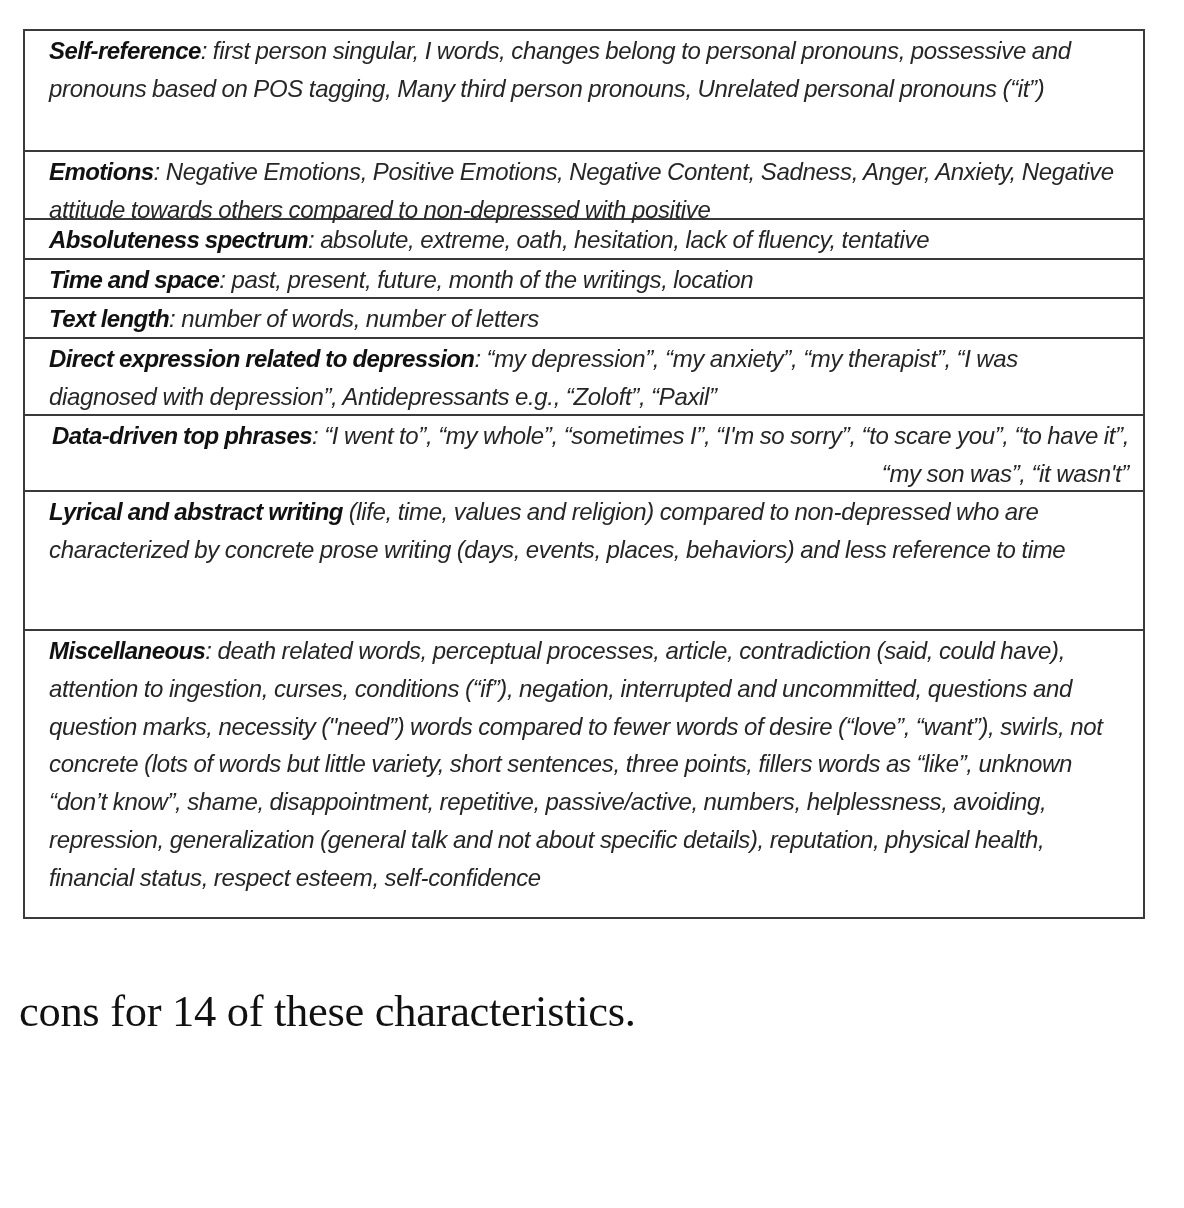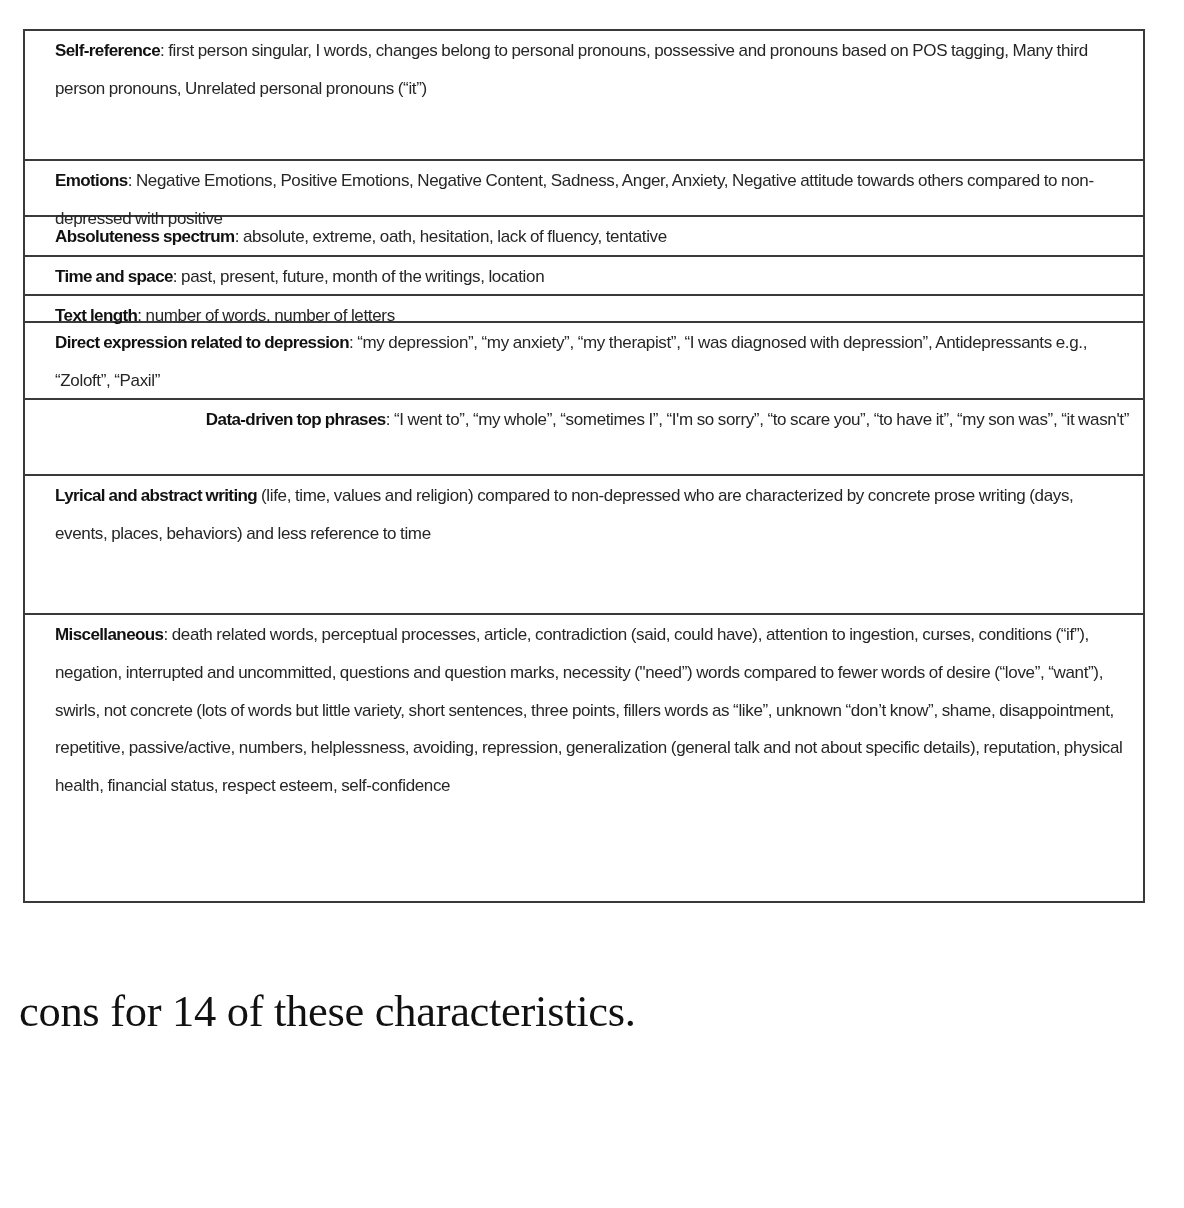--- a/index.html
+++ b/index.html
@@ -18,39 +18,40 @@
       position: absolute;
       left: 23px;
       top: 29px;
       width: 1122px;
       border: 2px solid #3a3a3a;
       box-sizing: border-box;
     }
     .row {
       border-top: 2px solid #3a3a3a;
       box-sizing: border-box;
-      padding: 1px 14px 2px 30px;
+      padding: 1px 14px 2px 24px;
       font-family: "Liberation Sans", sans-serif;
-      font-size: 17px;
+      font-size: 24px;
       line-height: 37.8px;
       letter-spacing: -0.35px;
       word-spacing: -0.5px;
       color: #262626;
+      font-style: italic;
     }
     .row:first-child { border-top: none; }
     .row .cat {
       font-weight: bold;
       color: #111111;
       letter-spacing: -0.6px;
     }
     .row.r-self { height: 119px; }
-    .row.r-emo { height: 56px; margin-top: 9px; }
+    .row.r-emo { height: 68px; }
     .row.r-abs { height: 40px; }
     .row.r-time { height: 39px; }
-    .row.r-len { height: 27px; }
+    .row.r-len { height: 40px; }
     .row.r-direct { height: 77px; }
     .row.r-data { height: 76px; text-align: right; }
     .row.r-lyric { height: 115px; }
     .row.r-misc { height: 288px; margin-top: 24px; }
 
     .caption {
       position: absolute;
       left: 19px;
       top: 980px;
       width: 1150px;

